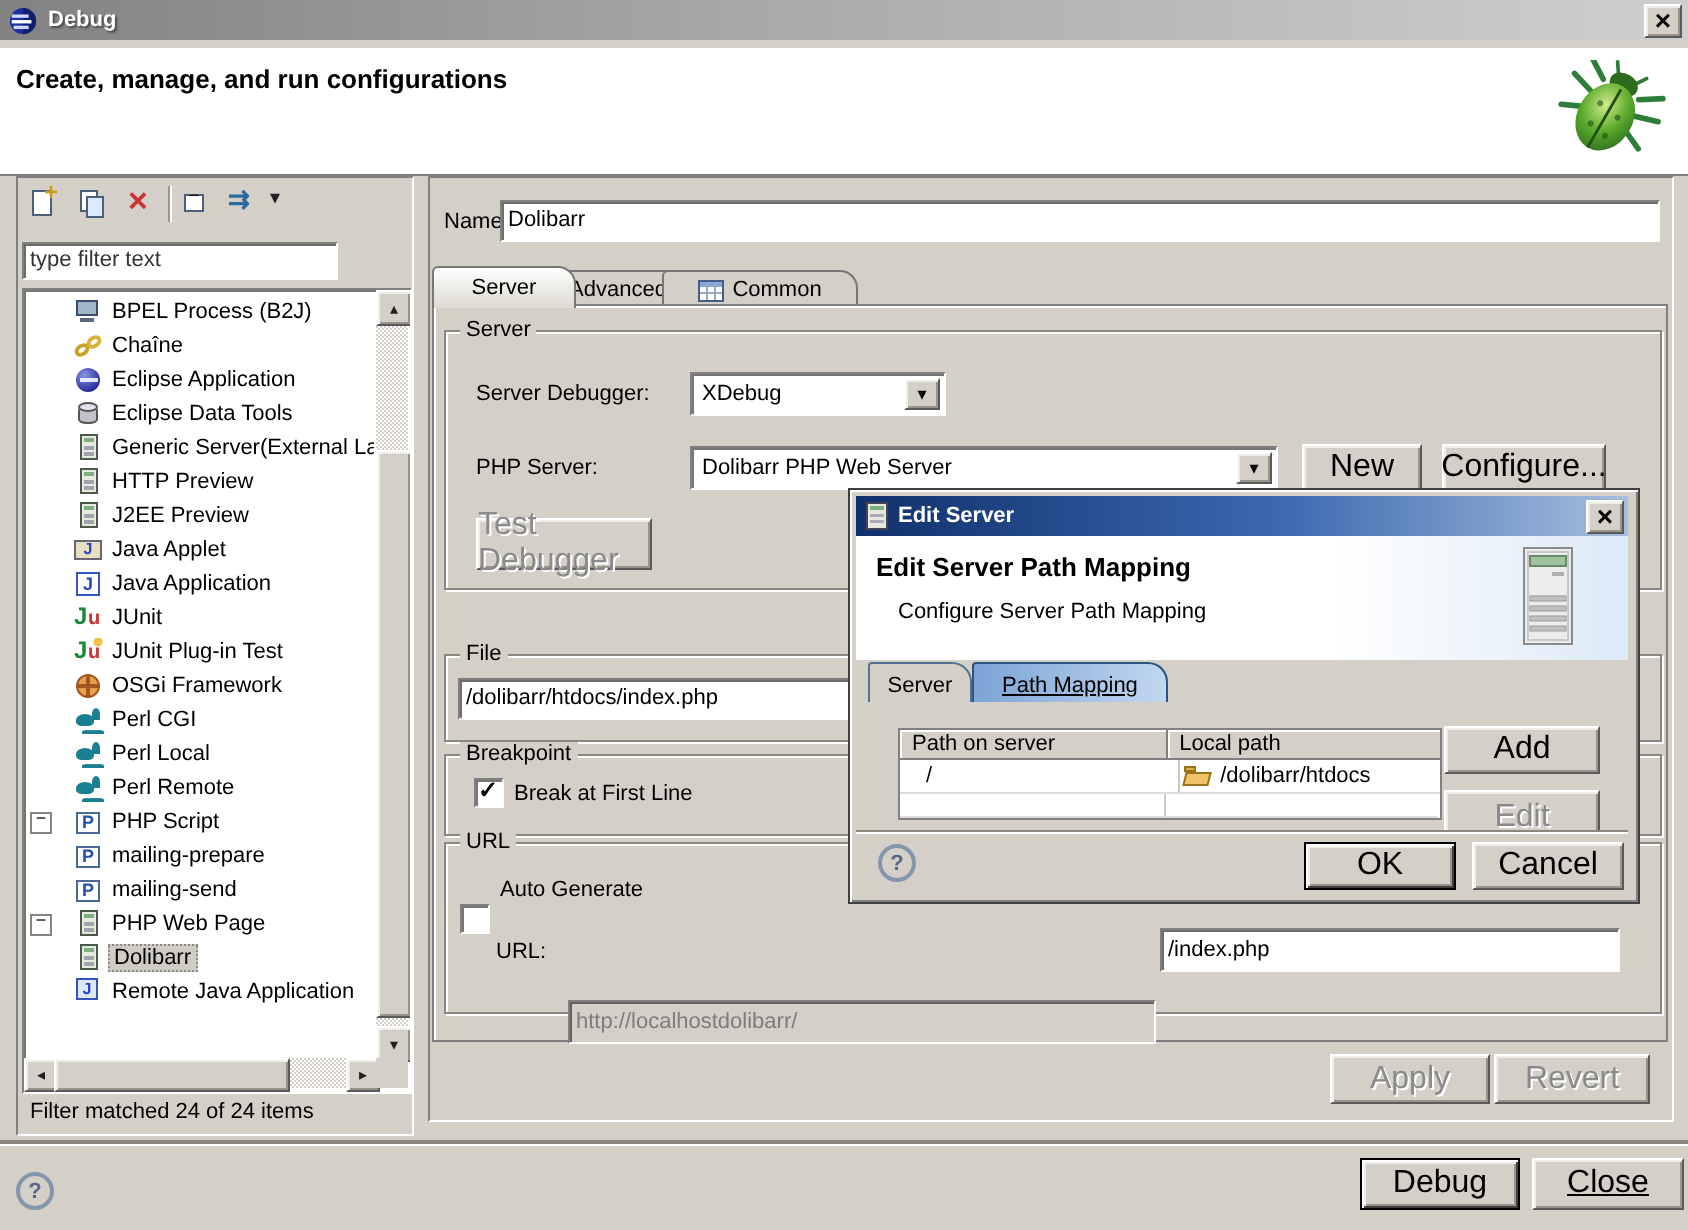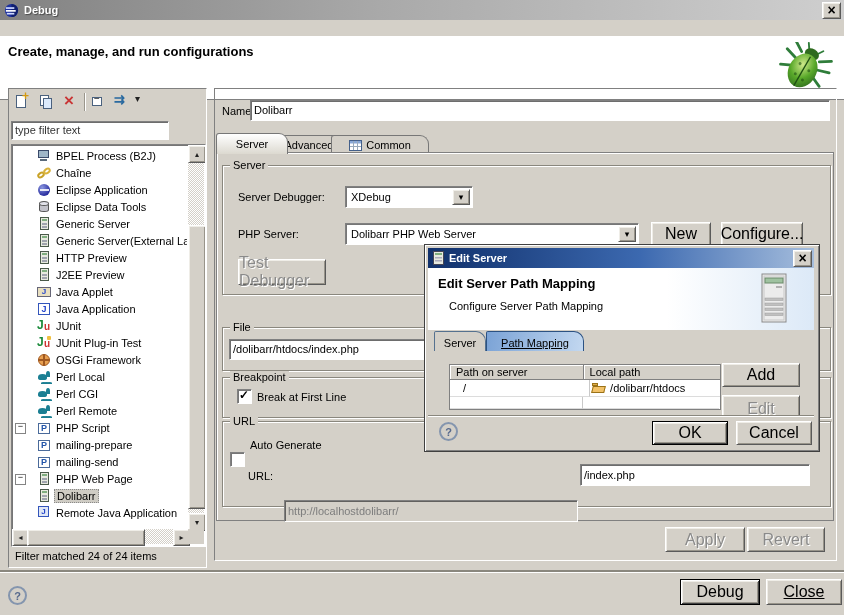--- a/index.html
+++ b/index.html
@@ -22,21 +22,21 @@
   .field{overflow:hidden;}
   .field.disabledf{background:#d4d0c8;margin-top:36px;}
   .field.disabledf input{color:#7d7d7d;}
   
   .titlebar{left:0;top:0;width:844px;height:20px;
     background:linear-gradient(90deg,#828282,#a9a9a9 45%,#cfcfcf);display:flex;align-items:center;}
   .titlebar .t{color:#fff;font-weight:bold;margin-left:5px;text-shadow:1px 1px 1px #4a4a4a;font-size:11px;}
   .xbtn{width:17px;height:15px;font-weight:bold;font-size:11px;line-height:13px;text-align:center;}
   .xbtn::before{content:'×';font-size:14px;line-height:13px;}
   
-  .banner{left:0;top:36px;width:844px;height:63px;background:#fff;border-bottom:1px solid #808080;}
+  .banner{left:0;top:24px;width:844px;height:63px;background:#fff;border-bottom:1px solid #808080;}
   .banner .hd{position:absolute;left:8px;top:8px;font-size:13px;font-weight:bold;}
   
   .lpanel{left:8px;top:88px;width:197px;height:478px;border:1px solid;border-color:#808080 #fff #fff #808080;background:#d4d0c8;}
   .tbi{position:absolute;width:20px;height:18px;display:flex;align-items:center;justify-content:center;}
   .tbsep{position:absolute;width:1px;height:18px;background:#9a968c;box-shadow:1px 0 0 #fff;}
   .ic{position:relative;width:16px;height:16px;}
   .ic::before,.ic::after{content:'';position:absolute;box-sizing:border-box;}
   .i-new::before{left:2px;top:1px;width:10px;height:13px;background:#fff;border:1px solid #4a617e;}
   .i-new::after{content:'+';left:8px;top:-5px;color:#d49a12;font-weight:bold;font-size:12px;}
   .i-copy::before{left:2px;top:1px;width:9px;height:11px;background:#fff;border:1px solid #4a617e;}
@@ -216,24 +216,20 @@
         <div class="trow">
             <span class="tic i-sph"></span>
             <span class="tlabel">Eclipse Application</span>
           </div>
         <div class="trow">
             <span class="tic i-db"></span>
             <span class="tlabel">Eclipse Data Tools</span>
           </div>
         <div class="trow">
             <span class="tic i-srv"></span>
-            <span class="tlabel">Generic Server</span>
-          </div>
-        <div class="trow">
-            <span class="tic i-srv"></span>
             <span class="tlabel">Generic Server(External La</span>
           </div>
         <div class="trow">
             <span class="tic i-srv"></span>
             <span class="tlabel">HTTP Preview</span>
           </div>
         <div class="trow">
             <span class="tic i-srv"></span>
             <span class="tlabel">J2EE Preview</span>
           </div>
@@ -252,25 +248,25 @@
         <div class="trow">
             <span class="tic i-jup"></span>
             <span class="tlabel">JUnit Plug-in Test</span>
           </div>
         <div class="trow">
             <span class="tic i-osgi"></span>
             <span class="tlabel">OSGi Framework</span>
           </div>
         <div class="trow">
             <span class="tic i-perl"></span>
+            <span class="tlabel">Perl CGI</span>
+          </div>
+        <div class="trow">
+            <span class="tic i-perl"></span>
             <span class="tlabel">Perl Local</span>
-          </div>
-        <div class="trow">
-            <span class="tic i-perl"></span>
-            <span class="tlabel">Perl CGI</span>
           </div>
         <div class="trow">
             <span class="tic i-perl"></span>
             <span class="tlabel">Perl Remote</span>
           </div>
         <div class="trow">
             <span class="exp"></span>
             <span class="tic i-php"></span>
             <span class="tlabel">PHP Script</span>
           </div>

